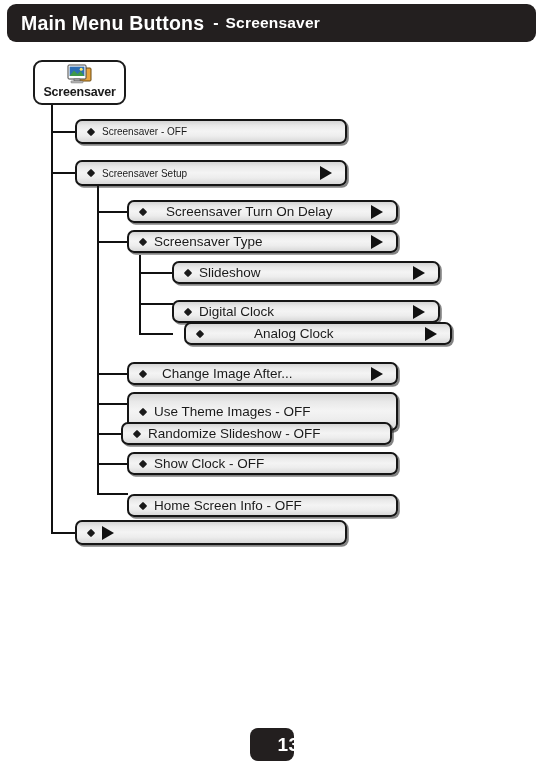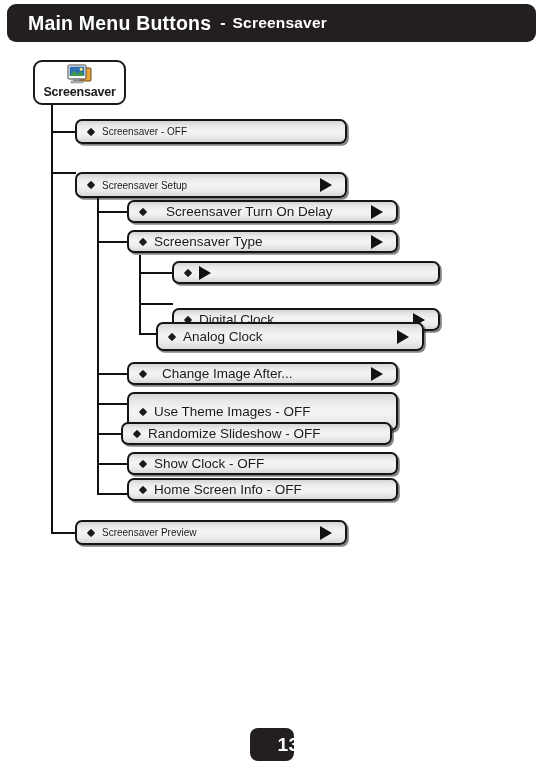--- a/index.html
+++ b/index.html
@@ -19,21 +19,21 @@
   #header-bar {
     position: absolute;
     left: 7px;
     top: 4px;
     width: 529px;
     height: 38px;
     background: #231f1f;
     border-radius: 9px;
     display: flex;
     align-items: center;
-    padding-left: 21px;
+    padding-left: 14px;
     box-sizing: border-box;
   }
   #header-title {
     color: #ffffff;
     font-size: 19.5px;
     font-weight: bold;
     letter-spacing: 0.2px;
     white-space: nowrap;
   }
   #header-dash {
@@ -196,29 +196,28 @@
 <div class="vline" style="left:139px; top:255px; height:80px;"></div>
 <div class="hline" style="left:139px; top:272px; width:34px;"></div>
 <div class="hline" style="left:139px; top:303px; width:34px;"></div>
 <div class="hline" style="left:139px; top:333px; width:34px;"></div>
 
 <div class="menu-btn lvl1" style="left:75px; top:119px; width:272px; height:25px;">
   <span class="bullet"></span>
   <span class="label">Screensaver - OFF</span>
 </div>
 
-<div class="menu-btn lvl1" style="left:75px; top:160px; width:272px; height:26px;margin-top:12px;">
+<div class="menu-btn lvl1" style="left:75px; top:160px; width:272px; height:26px;">
   <span class="bullet"></span>
   <span class="label">Screensaver Setup</span>
   <span class="arrow"></span>
 </div>
 
 <div class="menu-btn lvl1" style="left:75px; top:520px; width:272px; height:25px;">
   <span class="bullet"></span>
-  <span class="label">Screensaver Preview</span>
   <span class="arrow"></span>
 </div>
 
 <div class="menu-btn lvl2" style="left:127px; top:200px; width:271px; height:23px;gap:12px;">
   <span class="bullet"></span>
   <span class="label">Screensaver Turn On Delay</span>
   <span class="arrow"></span>
 </div>
 
 <div class="menu-btn lvl2" style="left:127px; top:230px; width:271px; height:23px;">
@@ -241,37 +240,38 @@
 <div class="menu-btn lvl2" style="left:121px; top:422px; width:271px; height:23px;">
   <span class="bullet"></span>
   <span class="label">Randomize Slideshow - OFF</span>
 </div>
 
 <div class="menu-btn lvl2" style="left:127px; top:452px; width:271px; height:23px;">
   <span class="bullet"></span>
   <span class="label">Show Clock - OFF</span>
 </div>
 
-<div class="menu-btn lvl2" style="left:127px; top:478px; width:271px; height:23px;">
+<div class="menu-btn lvl2" style="left:127px; top:494px; width:271px; height:23px;">
   <span class="bullet"></span>
   <span class="label">Home Screen Info - OFF</span>
 </div>
 
 <div class="menu-btn lvl3" style="left:172px; top:261px; width:268px; height:23px;">
   <span class="bullet"></span>
-  <span class="arrow"></span>
-</div>
-
-<div class="menu-btn lvl3" style="left:172px; top:308px; width:268px; height:23px;">
+  <span class="label">Slideshow</span>
+  <span class="arrow"></span>
+</div>
+
+<div class="menu-btn lvl3" style="left:172px; top:300px; width:268px; height:23px;">
   <span class="bullet"></span>
   <span class="label">Digital Clock</span>
   <span class="arrow"></span>
 </div>
 
-<div class="menu-btn lvl3" style="left:156px; top:322px; width:268px; height:29px;">
+<div class="menu-btn lvl3" style="left:184px; top:322px; width:268px; height:23px;gap:43px;">
   <span class="bullet"></span>
   <span class="label">Analog Clock</span>
   <span class="arrow"></span>
 </div>
 
 <div id="page-badge">
   <span class="num">13</span>
 </div>
 
 </body></html>

